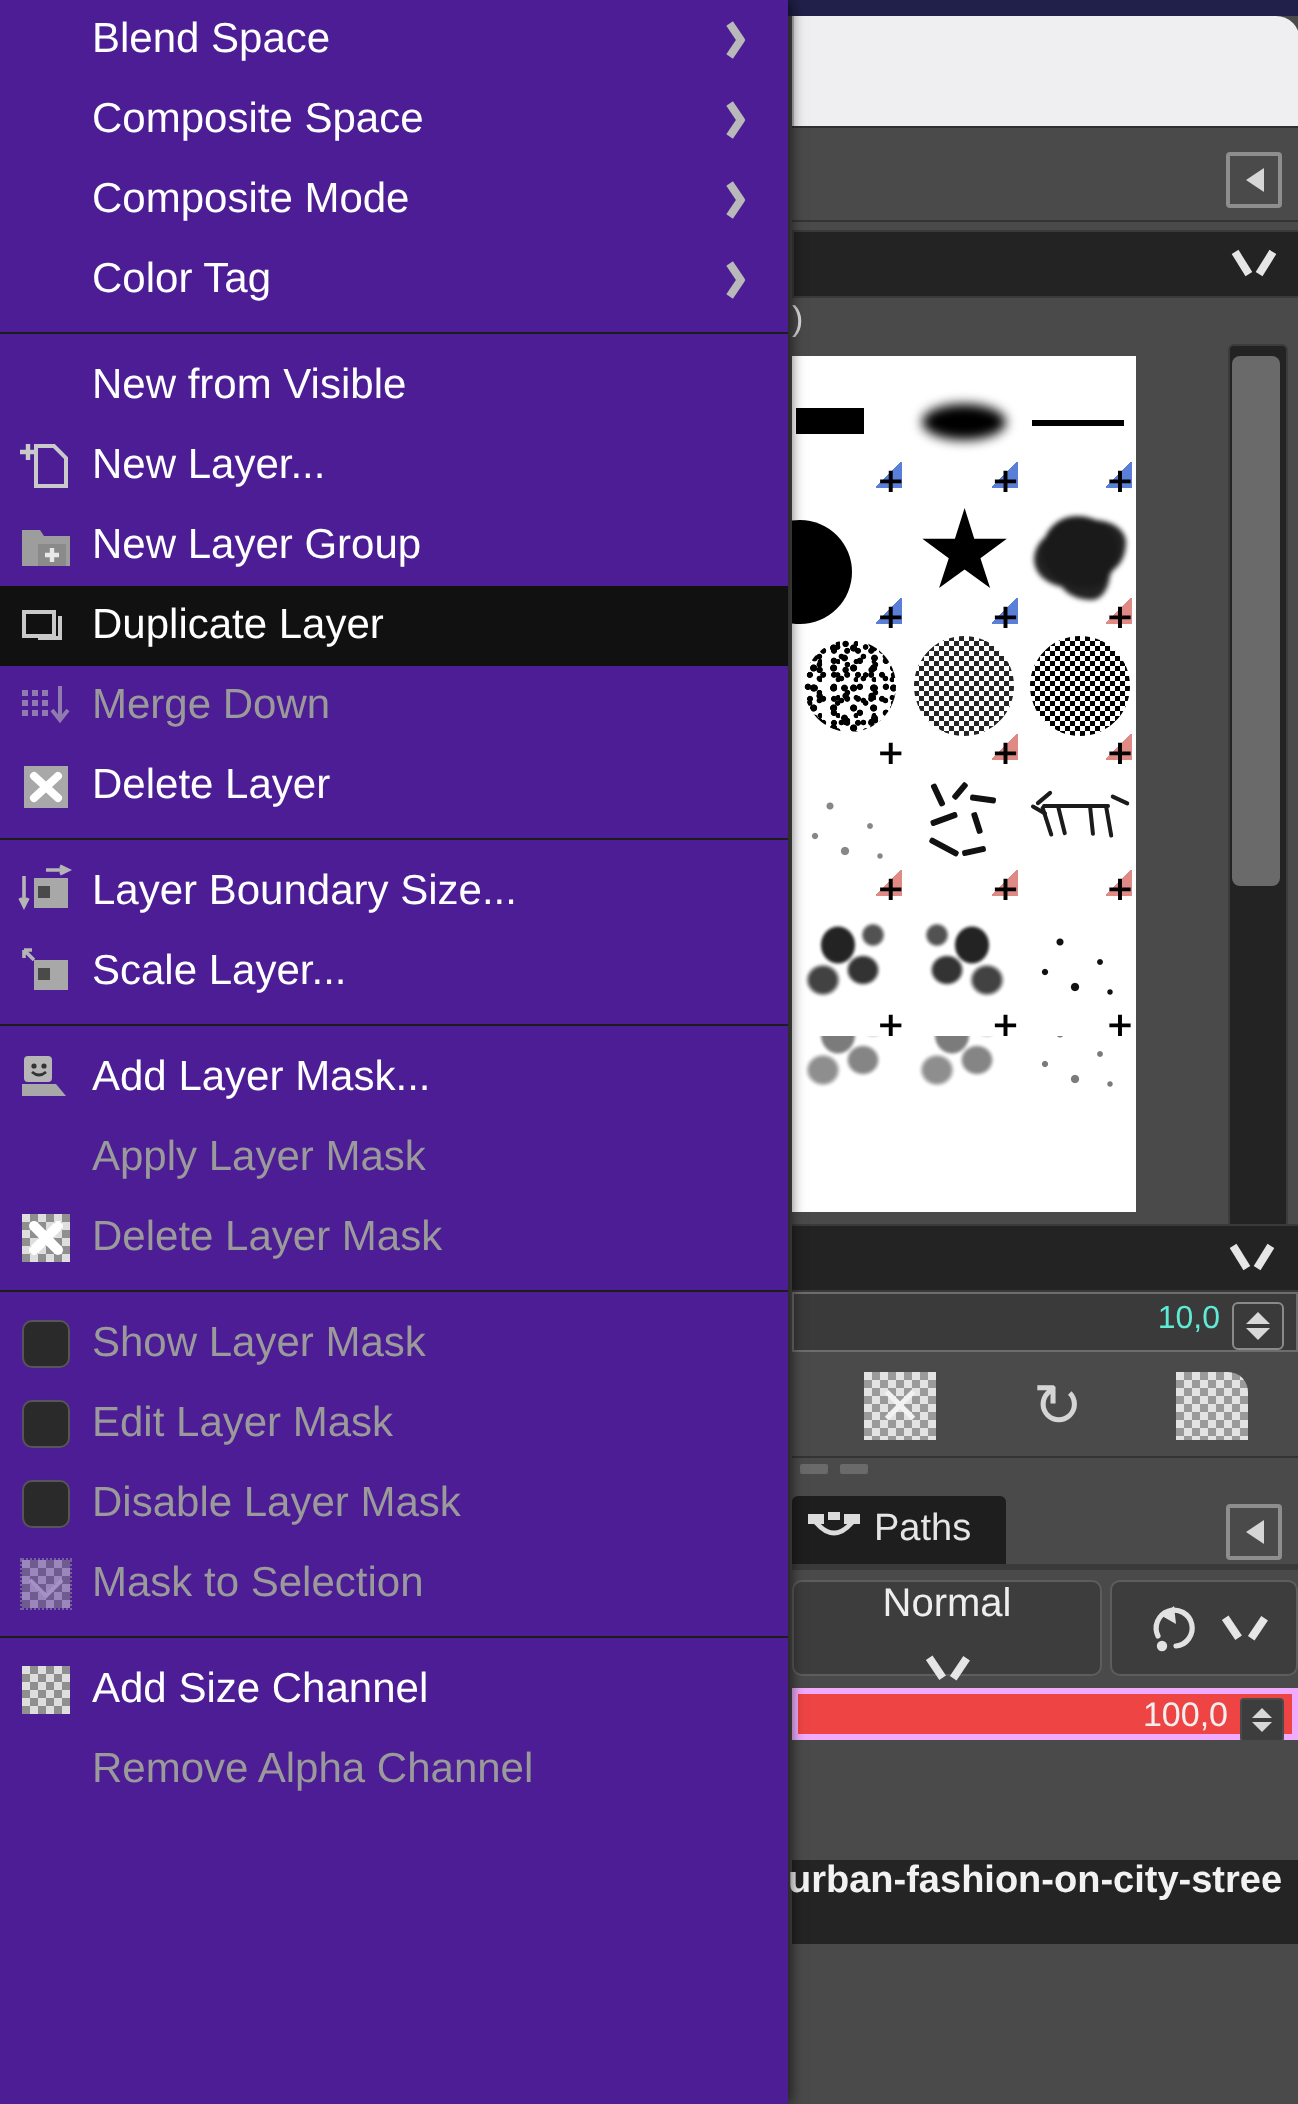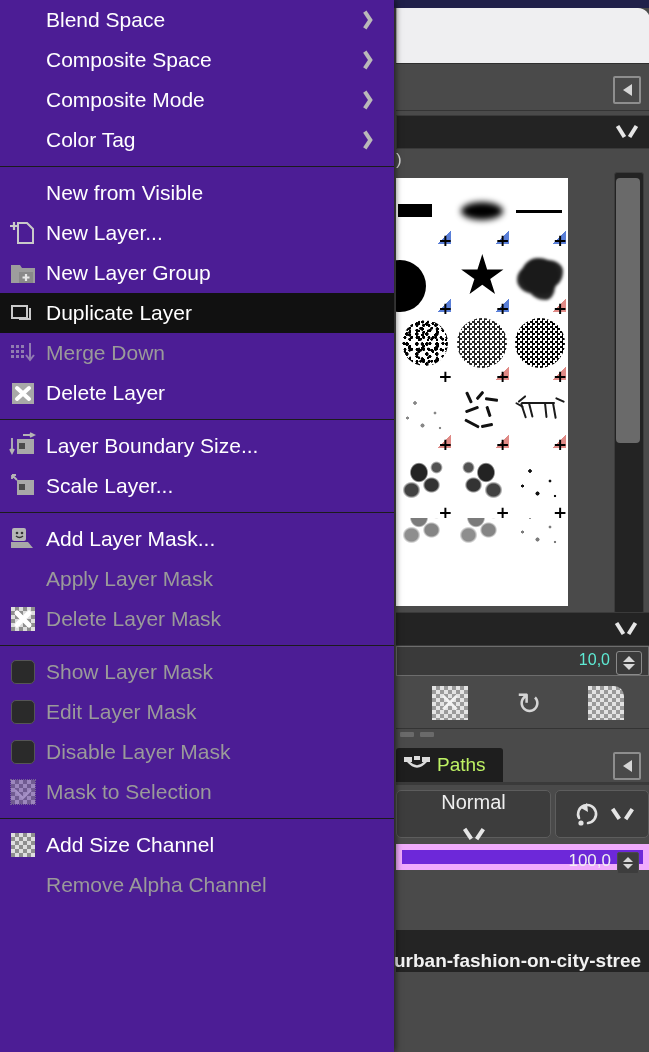--- a/index.html
+++ b/index.html
@@ -189,21 +189,21 @@
   
   .grip{position:absolute;left:400px;top:732px;width:60px;height:6px;}
   .grip i{position:absolute;top:0;width:14px;height:5px;background:#6a6a6a;border-radius:1px;}
 
   
   .tab-paths{
     position:absolute;left:396px;top:748px;width:107px;height:34px;
     background:#1e1e1e;border-radius:3px 3px 0 0;
     display:flex;align-items:center;gap:7px;padding-left:8px;box-sizing:border-box;
   }
-  .tab-label{color:#bef264;font-size:19px;}
+  .tab-label{color:#e5e5e5;font-size:19px;}
   .collapse-btn2{
     position:absolute;right:8px;top:752px;width:24px;height:24px;
     border:2px solid #8e8e8e;border-radius:2px;
     display:flex;align-items:center;justify-content:center;background:#4a4a4a;
   }
   .tab-row-bg{
     position:absolute;left:396px;top:782px;width:253px;height:3px;background:#3a3a3a;
   }
 
   
@@ -220,35 +220,35 @@
     display:flex;align-items:center;justify-content:center;gap:10px;
   }
   .chev-sm{width:20px;height:12px;position:relative;}
   .chev-sm::before,.chev-sm::after{content:"";position:absolute;top:0;width:3.5px;height:12px;background:#e6e6e6;}
   .chev-sm::before{left:2px;transform:rotate(-34deg);}
   .chev-sm::after{right:2px;transform:rotate(34deg);}
 
   
   .opacity-row{
     position:absolute;left:396px;top:844px;width:253px;height:26px;
-    background:#6d28d9;border:6px solid #f0abfc;box-sizing:border-box;
+    background:#ef4444;border:3px solid #f0abfc;box-sizing:border-box;
   }
   .opacity-val{position:absolute;right:32px;top:1px;color:#f0f0f0;font-size:17px;}
   .opacity-spin{
     position:absolute;right:4px;top:2px;width:20px;height:20px;
     border:1px solid #4a4a4a;background:#3d3d3d;border-radius:2px;
     display:flex;flex-direction:column;align-items:center;justify-content:center;gap:2px;
   }
   .opacity-spin .up{width:0;height:0;border-left:5px solid transparent;border-right:5px solid transparent;border-bottom:5px solid #d8d8d8;}
   .opacity-spin .dn{width:0;height:0;border-left:5px solid transparent;border-right:5px solid transparent;border-top:5px solid #d8d8d8;}
 
   
   .layer-row{
     position:absolute;left:396px;top:930px;width:253px;height:42px;
-    background:#242424;display:flex;align-items:flex-end;
+    background:#242424;display:flex;align-items:flex-start;
   }
   .layer-name{
     color:#f2f2f2;font-size:19px;font-weight:bold;white-space:nowrap;
     margin-left:-2px;
   }
 
   
   #layer-menu{
     position:absolute;left:0;top:0;width:394px;height:1052px;
     background:#4c1d95;

